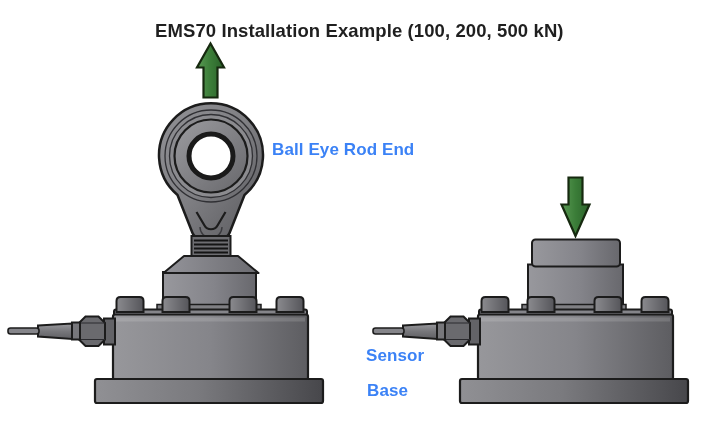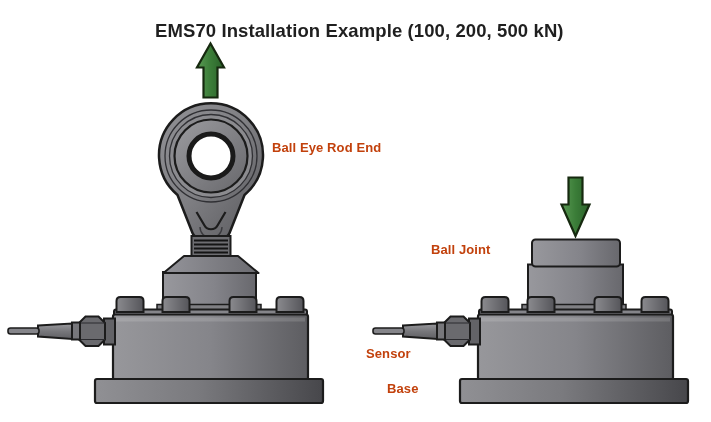--- a/index.html
+++ b/index.html
@@ -2,21 +2,21 @@
 <html><head>
 <meta charset="utf-8">
 <style>
   html,body{margin:0;padding:0;background:#ffffff;}
   .canvas{
     position:relative;width:711px;height:422px;background:#ffffff;
     overflow:hidden;font-family:"Liberation Sans",sans-serif;
   }
   .diagram-svg{position:absolute;left:0;top:0;width:711px;height:422px;}
   .lbl{
-    position:absolute;font-weight:700;color:#c2410c;font-size:13px;
+    position:absolute;font-weight:700;color:#3b82f6;font-size:17px;
     letter-spacing:0.1px;white-space:nowrap;line-height:1.1;
   }
   .title{
     position:absolute;left:155px;top:12px;width:440px;text-align:left;
     font-weight:700;font-size:18.5px;color:#1f1f1f;letter-spacing:0.1px;margin-top:8px;
   }
 </style>
 </head>
 <body>
 
@@ -126,19 +126,18 @@
       </g>
 
       <use href="#sensorBaseUnit" x="365"></use>
     </g>
   </svg>
 
   <div class="title">EMS70 Installation Example (100, 200, 500 kN)</div>
 
   <div class="lbl" style="left:272px;top:141px">Ball Eye Rod End</div>
 
-  <div class="lbl" style="left:431px;top:243px">Ball Joint</div>
 
   <div class="lbl" style="left:366px;top:347px">Sensor</div>
 
-  <div class="lbl" style="left:387px;top:382px">Base</div>
+  <div class="lbl" style="left:367px;top:382px">Base</div>
 
 </div>
 
 </body></html>

